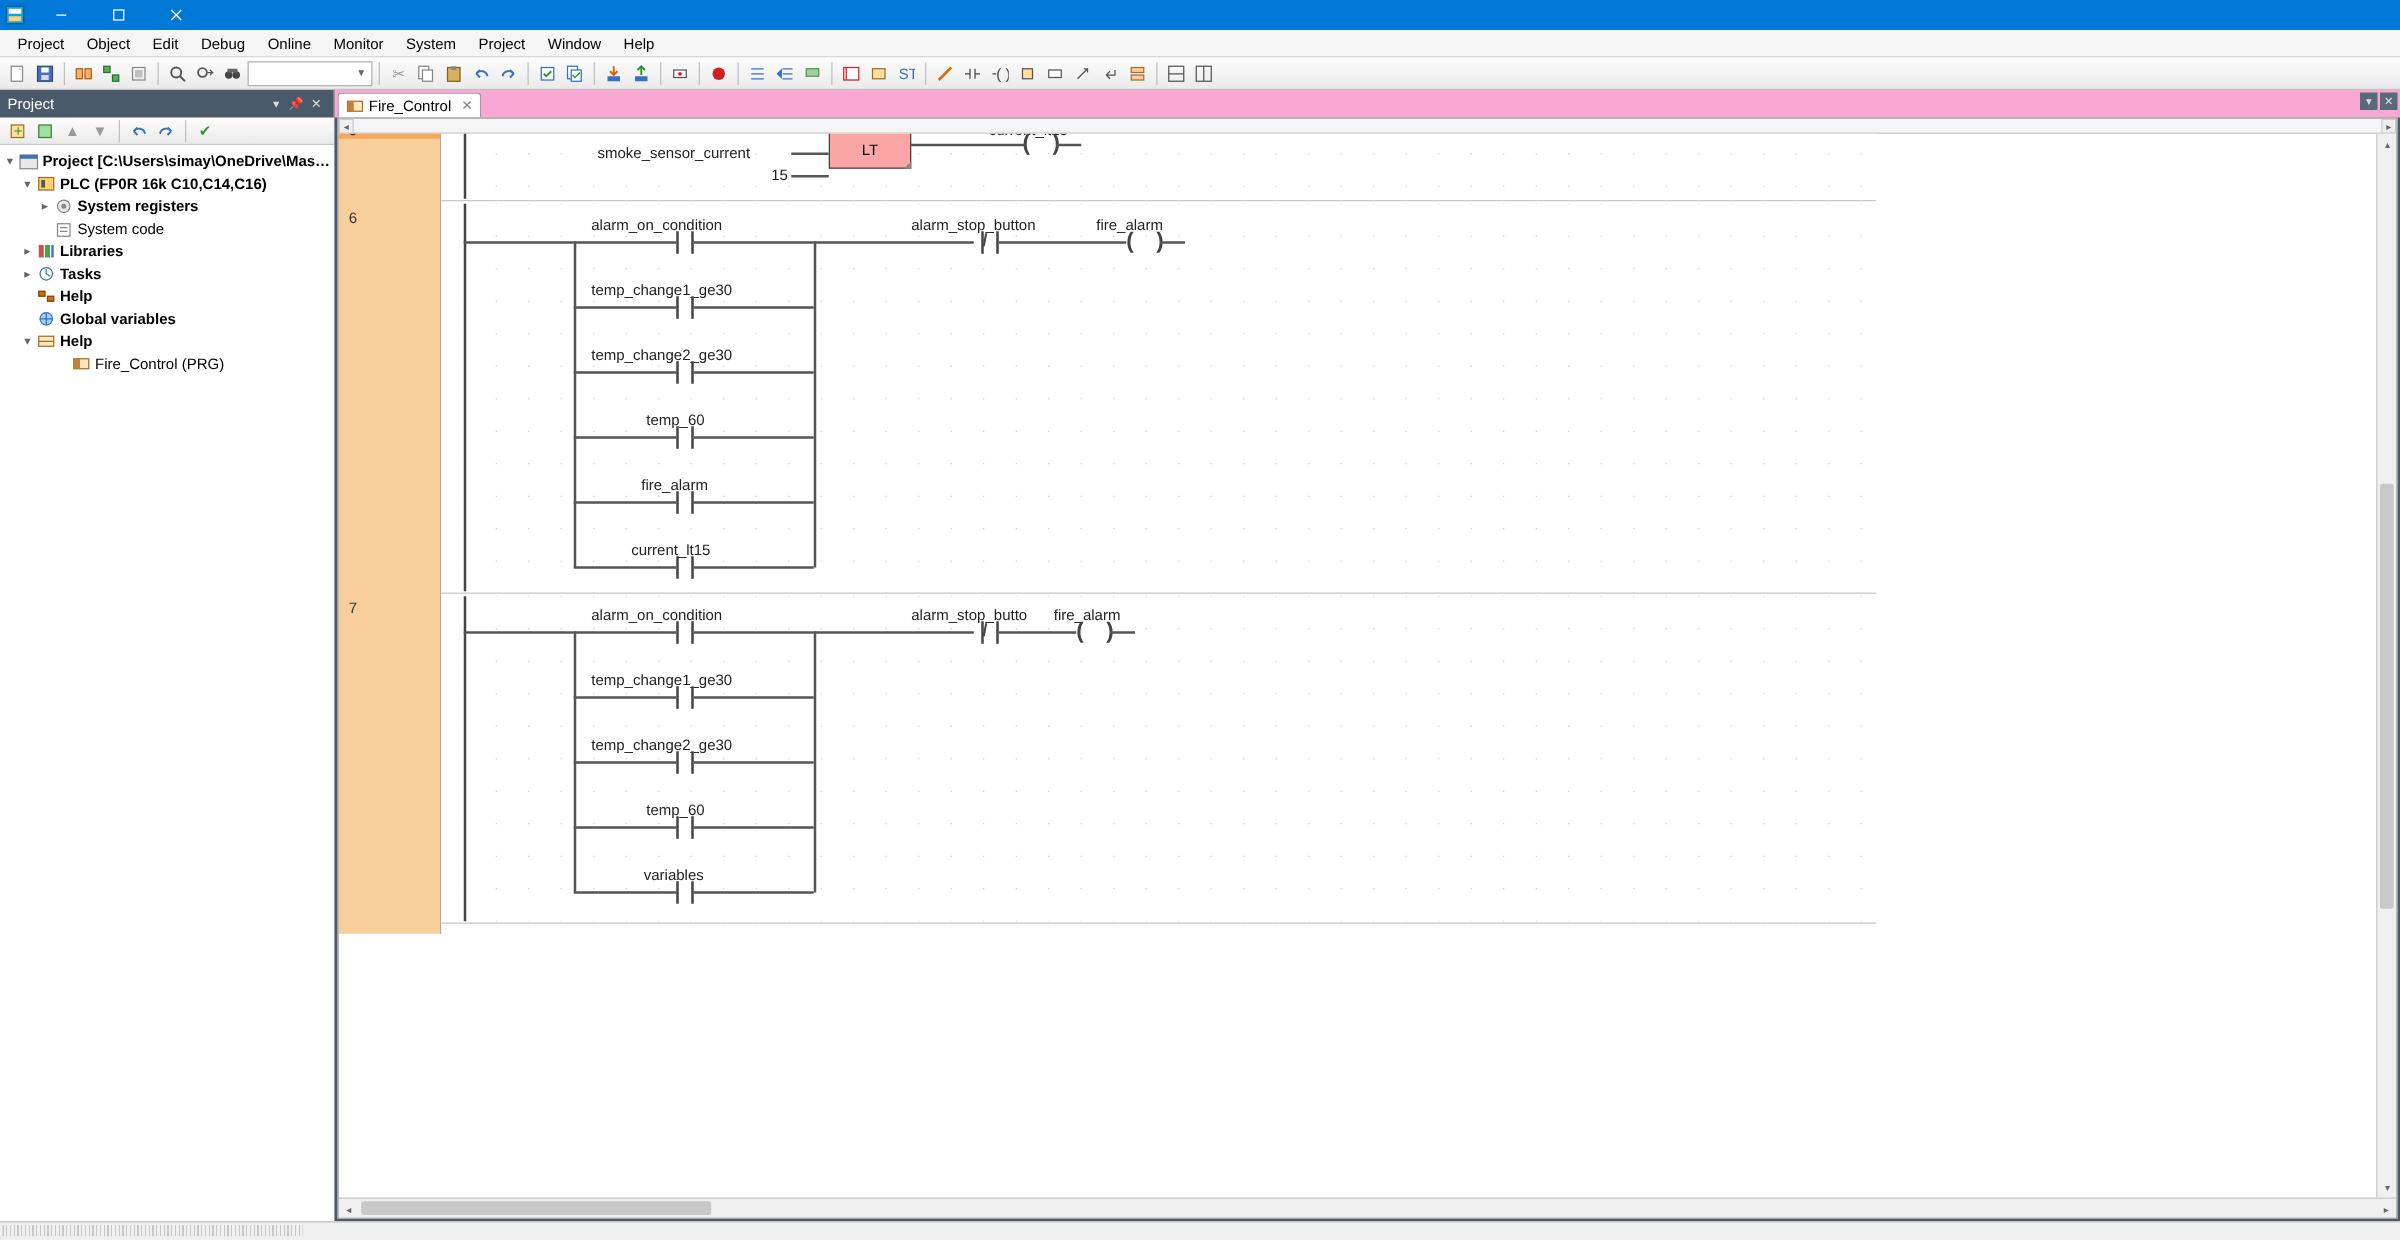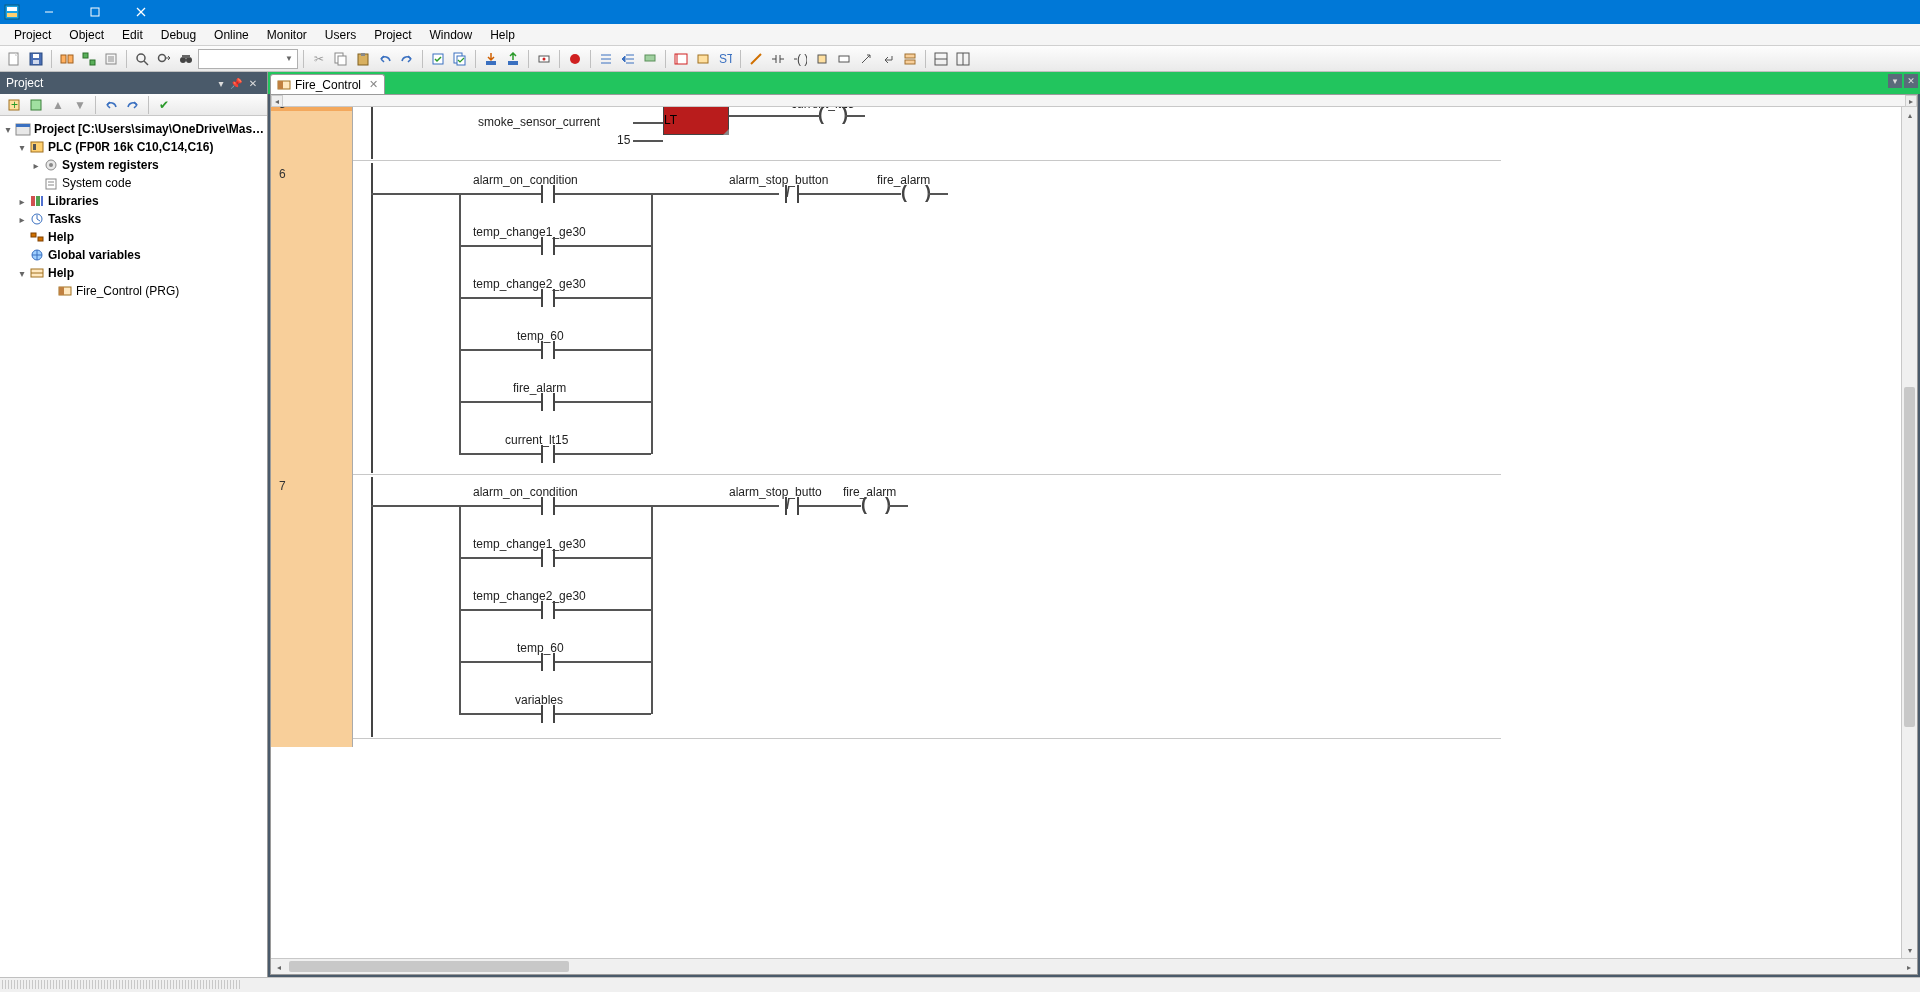--- a/index.html
+++ b/index.html
@@ -37,21 +37,21 @@
 .tree { flex:1; overflow:auto; background:#fff; padding:4px 2px; }
 .tree-row { display:flex; align-items:center; height:18px; white-space:nowrap; }
 .tree-row .exp { width:12px; text-align:center; color:#666; font-size:10px; }
 .tree-row .ico { width:18px; display:inline-flex; align-items:center; justify-content:center; }
 .tree-row .lbl { padding-left:2px; }
 .tree-row.bold .lbl { font-weight:bold; }
 .ind1{padding-left:0px;} .ind2{padding-left:14px;} .ind3{padding-left:28px;} .ind4{padding-left:42px;}
 
 
 .editor-area { flex:1; display:flex; flex-direction:column; background:#4a5a6a; }
-.tab-strip { height:22px; background:#22c55e; display:flex; align-items:flex-end; padding-left:2px; position:relative;}
+.tab-strip { height:22px; background:#f9a8d4; display:flex; align-items:flex-end; padding-left:2px; position:relative;}
 .tab { height:20px; background:#fff; border:1px solid #9a9a9a; border-bottom:none; border-radius:3px 3px 0 0; display:flex; align-items:center; padding:0 6px; gap:4px;}
 .tab .ico{ width:14px; display:inline-flex;}
 .tab .close{ font-size:11px; color:#888; margin-left:4px;}
 .tab-strip .strip-btns{ position:absolute; right:2px; top:2px; display:flex; gap:2px;}
 .tab-strip .strip-btns .b{ width:14px; height:14px; background:#5a6a7a; color:#ddd; font-size:9px; display:flex; align-items:center; justify-content:center;}
 
 .editor-frame { flex:1; background:#fff; border:1px solid #9a9a9a; margin:0 2px 2px 2px; display:flex; flex-direction:column; position:relative; overflow:hidden;}
 .hruler { height:12px; background:#f5f5f5; border-bottom:1px solid #c8c8c8; position:relative;}
 .hruler .larrow,.hruler .rarrow{ position:absolute; top:0; width:12px; height:12px; display:flex;align-items:center;justify-content:center; font-size:8px; color:#666; background:#eee;border:1px solid #ccc;}
 .hruler .larrow{left:0;} .hruler .rarrow{right:0;}
@@ -72,21 +72,21 @@
 .lbl-txt{ position:absolute; font-size:12px; color:#222; white-space:nowrap;}
 
 .contact{ position:absolute; width:26px; height:18px;}
 .contact .bar{ position:absolute; top:0; bottom:0; width:2px; background:#444;}
 .contact .bar.l{left:6px;} .contact .bar.r{right:6px;}
 .contact .slash{ position:absolute; left:7px; top:-1px; font-size:14px; color:#444; font-weight:bold;}
 .coil{ position:absolute; width:30px; height:18px; display:flex; align-items:center; justify-content:center;}
 .coil .p{position:absolute; font-size:18px; color:#444; font-weight:bold; top:-3px;}
 .coil .p.l{left:0;} .coil .p.r{right:0;}
 
-.fblock{ position:absolute; border:1.5px solid #444; background:#b91c1c; display:flex; align-items:center; font-size:12px;}
+.fblock{ position:absolute; border:1.5px solid #444; background:#fca5a5; display:flex; align-items:center; justify-content:center; font-size:12px;}
 .fblock .corner{position:absolute; right:-1px; bottom:-1px; width:0;height:0;border-left:6px solid transparent; border-bottom:6px solid #888;}
 
 .hscroll{ height:16px; background:#f0f0f0; border-top:1px solid #c8c8c8; position:relative;}
 .hscroll .thumb{ position:absolute; top:2px; height:11px; background:#c8c8c8; border-radius:2px;}
 .hscroll .arrow{ position:absolute; top:0; width:16px; height:16px; display:flex;align-items:center;justify-content:center; font-size:8px; color:#666;}
 .hscroll .arrow.l{left:0;} .hscroll .arrow.r{right:0;}
 
 .vscroll{ position:absolute; right:0; top:12px; bottom:16px; width:16px; background:#f0f0f0; border-left:1px solid #c8c8c8;}
 .vscroll .thumb{ position:absolute; left:2px; width:11px; background:#c8c8c8; border-radius:2px;}
 .vscroll .arrow{ position:absolute; left:0; width:16px; height:16px; display:flex;align-items:center;justify-content:center; font-size:8px; color:#666;}
@@ -125,21 +125,21 @@
   </div>
 </div>
 
 <div class="menubar">
   <span class="menu-item">Project</span>
   <span class="menu-item">Object</span>
   <span class="menu-item">Edit</span>
   <span class="menu-item">Debug</span>
   <span class="menu-item">Online</span>
   <span class="menu-item">Monitor</span>
-  <span class="menu-item">Users</span>
+  <span class="menu-item">System</span>
   <span class="menu-item">Project</span>
   <span class="menu-item">Window</span>
   <span class="menu-item">Help</span>
 </div>
 
 <div class="toolbar">
   <span class="tb-btn">
       <svg width="14" height="14">
         <rect x="2" y="1" width="9" height="12" fill="#fff" stroke="#888"></rect>
         <path d="M8 1 L11 4 L8 4 Z" fill="#ddd"></path>

